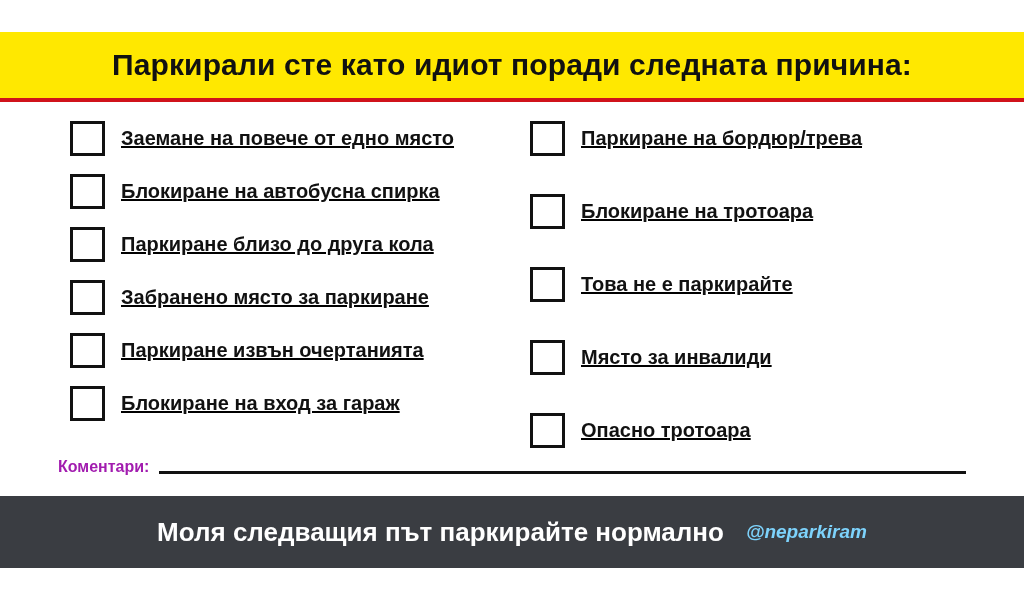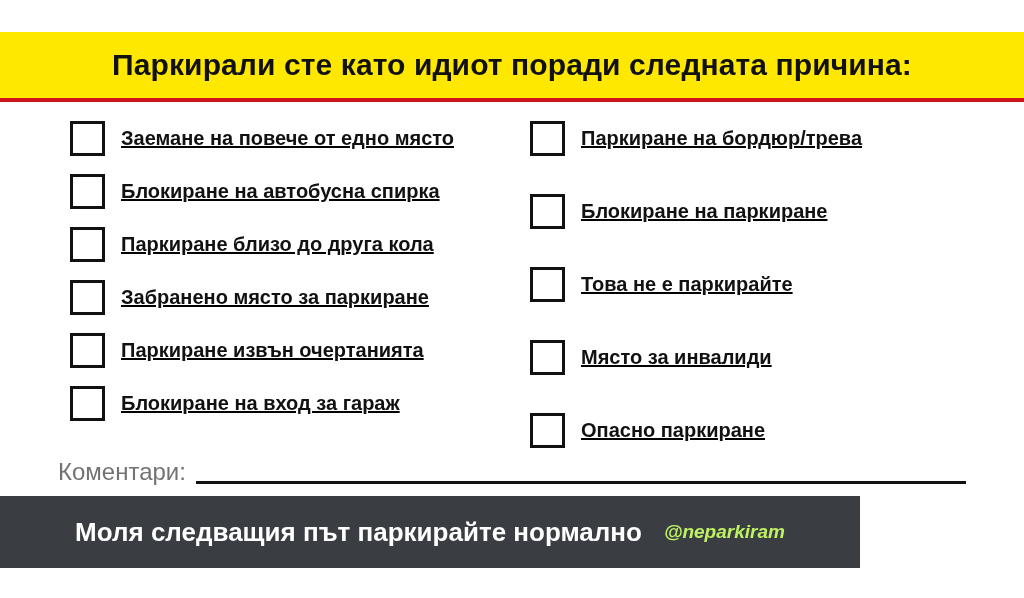--- a/index.html
+++ b/index.html
@@ -84,55 +84,55 @@
   
   .comments {
     position: absolute;
     left: 58px;
     top: 458px;
     width: 908px;
     display: flex;
     align-items: flex-end;
   }
   .comments-label {
-    font-size: 24px;
-    font-weight: normal;
-    color: #737373;
+    font-size: 16px;
+    font-weight: bold;
+    color: #a21caf;
     padding-bottom: 2px;
   }
   .comments-line {
     flex: 1 1 auto;
     height: 3px;
     background: #111111;
     margin-left: 10px;
     margin-bottom: 4px;
   }
   
   .footer {
     position: absolute;
     left: 0;
     bottom: 30px;
-    width: 860px;
+    width: 1024px;
     height: 72px;
     background: #3a3d42;
     display: flex;
     align-items: center;
     justify-content: center;
   }
   .footer-text {
     font-size: 26px;
     font-weight: bold;
     color: #ffffff;
     white-space: nowrap;
   }
   .footer-handle {
     font-size: 19px;
     font-style: italic;
     font-weight: bold;
-    color: #bef264;
+    color: #7dd3fc;
     margin-left: 22px;
     white-space: nowrap;
   }
 </style>
 </head>
 <body>
 
 <div class="card">
 
   <div class="header">
@@ -169,33 +169,33 @@
       </div>
     </div>
 
     <div class="column col-right">
       <div class="check-row">
         <span class="checkbox"></span>
         <span class="check-label">Паркиране на бордюр/трева</span>
       </div>
       <div class="check-row">
         <span class="checkbox"></span>
-        <span class="check-label">Блокиране на паркиране</span>
+        <span class="check-label">Блокиране на тротоара</span>
       </div>
       <div class="check-row">
         <span class="checkbox"></span>
         <span class="check-label">Това не е паркирайте</span>
       </div>
       <div class="check-row">
         <span class="checkbox"></span>
         <span class="check-label">Място за инвалиди</span>
       </div>
       <div class="check-row">
         <span class="checkbox"></span>
-        <span class="check-label">Опасно паркиране</span>
+        <span class="check-label">Опасно тротоара</span>
       </div>
     </div>
 
   </div>
 
   <div class="comments">
     <span class="comments-label">Коментари:</span>
     <span class="comments-line"></span>
   </div>
 

